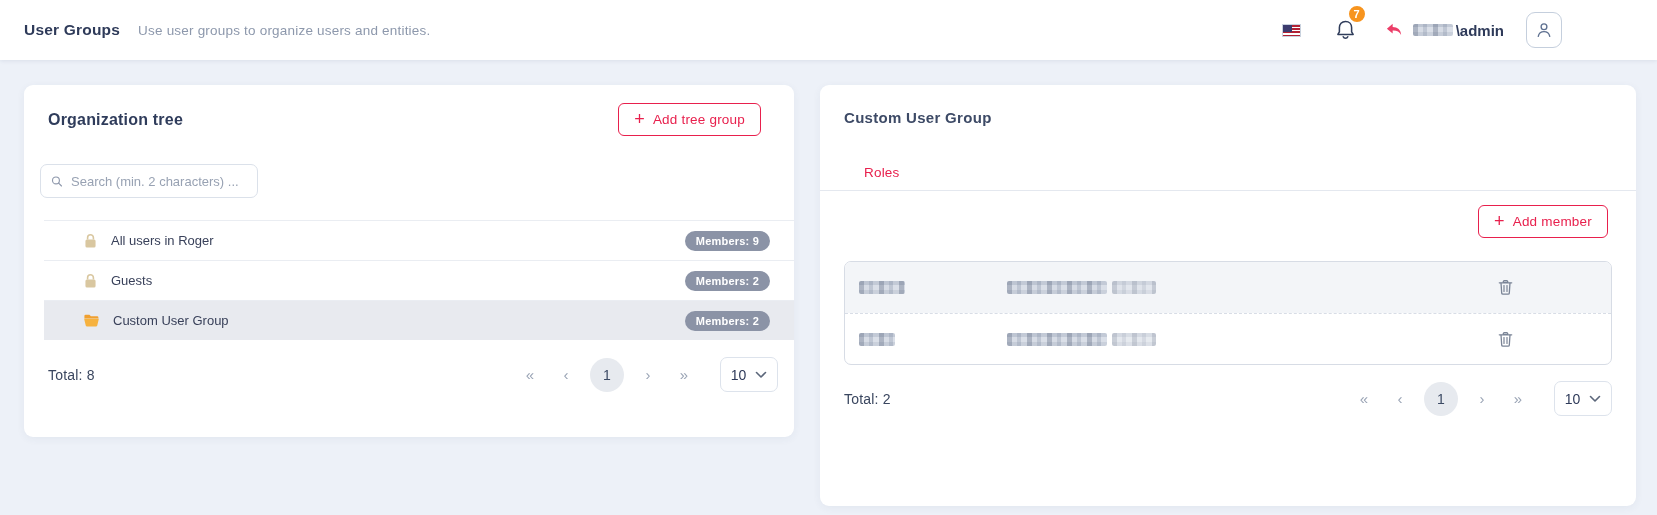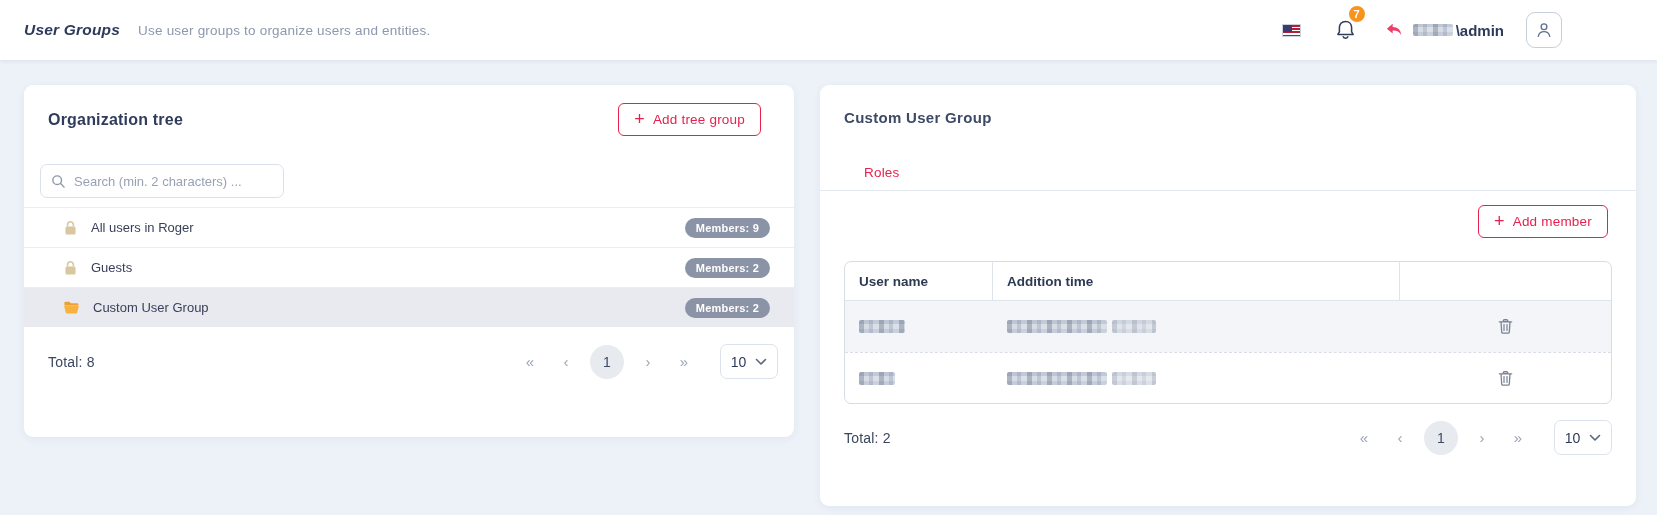--- a/index.html
+++ b/index.html
@@ -8,21 +8,21 @@
     font-family: "Liberation Sans", "DejaVu Sans", sans-serif;
     background:#edf1f8; color:#313d59; position:relative;
   }
   
   .topbar {
     position:absolute; left:0; top:0; width:1657px; height:60px;
     background:#ffffff; display:flex; align-items:center;
     padding:0 95px 0 24px; box-shadow:0 1px 4px rgba(45,65,105,.10);
     z-index:5;
   }
-  .topbar-title { font-size:15.5px; font-weight:700; color:#2e3a59; letter-spacing:.2px;font-style:italic; }
+  .topbar-title { font-size:15.5px; font-weight:700; color:#2e3a59; letter-spacing:.2px; }
   .topbar-sub { font-size:13.5px; color:#8d98ac; margin-left:18px; letter-spacing:.2px; }
   .topbar-spacer { flex:1; }
   .flag { width:19px; height:13px; border:1px solid #c9d2de; position:relative; overflow:hidden;
           background:repeating-linear-gradient(180deg,#b22234 0 1.6px,#ffffff 1.6px 3.2px); }
   .flag .canton { position:absolute; left:0; top:0; width:9px; height:7px; background:#3c3b6e; }
   .bell-wrap { position:relative; margin-left:34px; width:22px; height:24px; cursor:pointer; }
   .notif-badge {
     position:absolute; top:-14px; left:12px; min-width:20px; height:20px; border-radius:50%;
     background:#f7941e; color:#fff; font-size:11px; font-weight:700;
     display:flex; align-items:center; justify-content:center; border:2px solid #fff;
@@ -42,29 +42,29 @@
   
   .org-head { display:flex; align-items:center; justify-content:space-between; padding:18px 33px 0 24px;gap:28px; }
   .org-title { font-size:16px; font-weight:700; color:#2f3c5b; letter-spacing:.2px; }
   .btn-outline-red {
     display:inline-flex; align-items:center; gap:8px; height:33px; padding:0 15px;
     border:1px solid #e8204d; border-radius:6px; background:#fff; color:#e8204d;
     font-size:13.5px; font-family:inherit; cursor:pointer; letter-spacing:.2px;
   }
   .btn-outline-red .plus { font-size:18px; font-weight:400; line-height:1; margin-top:-2px; }
   .search-box {
-    margin:28px 0 0 16px; width:244px; height:34px; border:1px solid #dbe1ea; border-radius:7px;
+    margin:28px 0 0 16px; width:218px; height:34px; border:1px solid #dbe1ea; border-radius:7px;
     display:flex; align-items:center; padding:0 10px; background:#fff;
   }
   .search-box input {
     border:none; outline:none; flex:1; font-size:13px; color:#3a445c; margin-left:8px;
     font-family:inherit; background:transparent;
   }
   .search-box input::placeholder { color:#98a2b3; }
-  .tree-list { margin-top:9px; }
+  .tree-list { margin-top:22px;padding-left:20px; }
   .tree-row {
     height:40px; display:flex; align-items:center; padding:0 24px 0 39px;
     border-top:1px solid #eaedf2; cursor:pointer;
   }
   .tree-row.selected { background:#e8eaef; }
   .tree-row .g-name { font-size:13px; color:#39415a; margin-left:13px; }
   .member-badge {
     margin-left:auto; background:#8b93a6; color:#fff; font-size:11px; font-weight:700;
     padding:4px 11px; border-radius:11px; letter-spacing:.2px;
   }
@@ -225,25 +225,20 @@
   </div>
 
   <div class="add-member-row">
     <button class="btn-outline-red">
       <span class="plus">+</span>
       <span>Add member</span>
     </button>
   </div>
 
   <div class="m-table">
-    <div class="t-head">
-      <div class="th sep">User name</div>
-      <div class="th sep">Addition time</div>
-      <div class="th"></div>
-    </div>
 
     <div class="t-row stripe">
       <div class="t-cell">
           <span class="cz cz-n1"></span>
         </div>
       <div class="t-cell">
         <span class="cz cz-t1"></span>
         <span class="cz cz-t2"></span>
       </div>
       <div class="t-actions">

